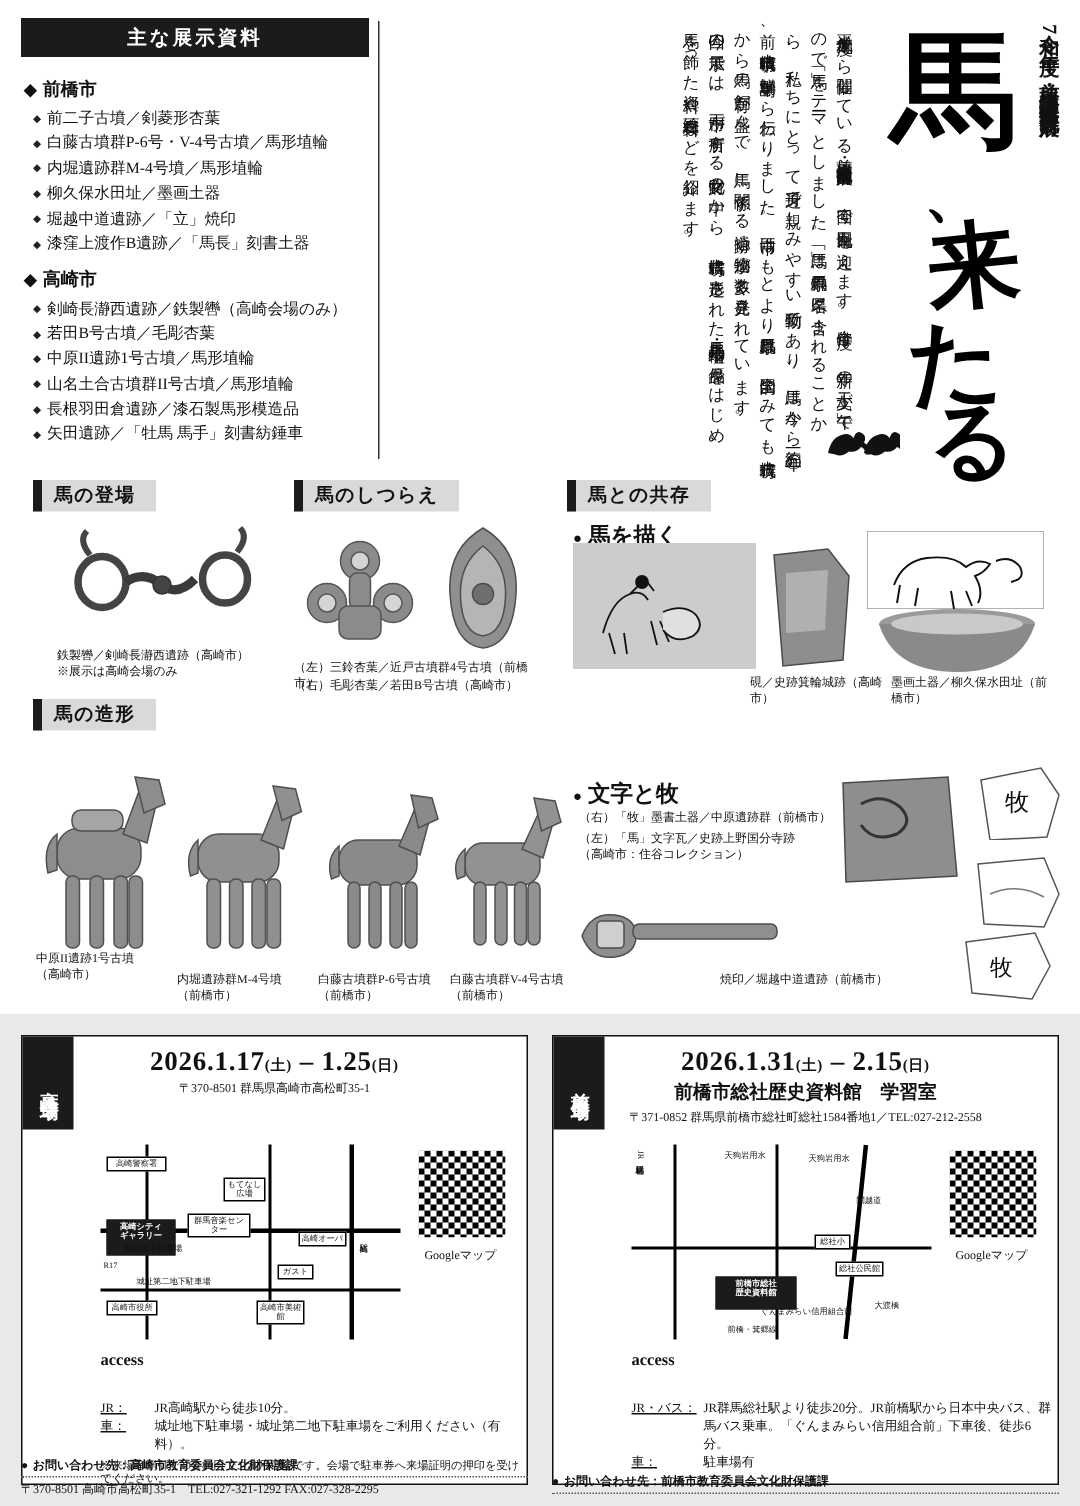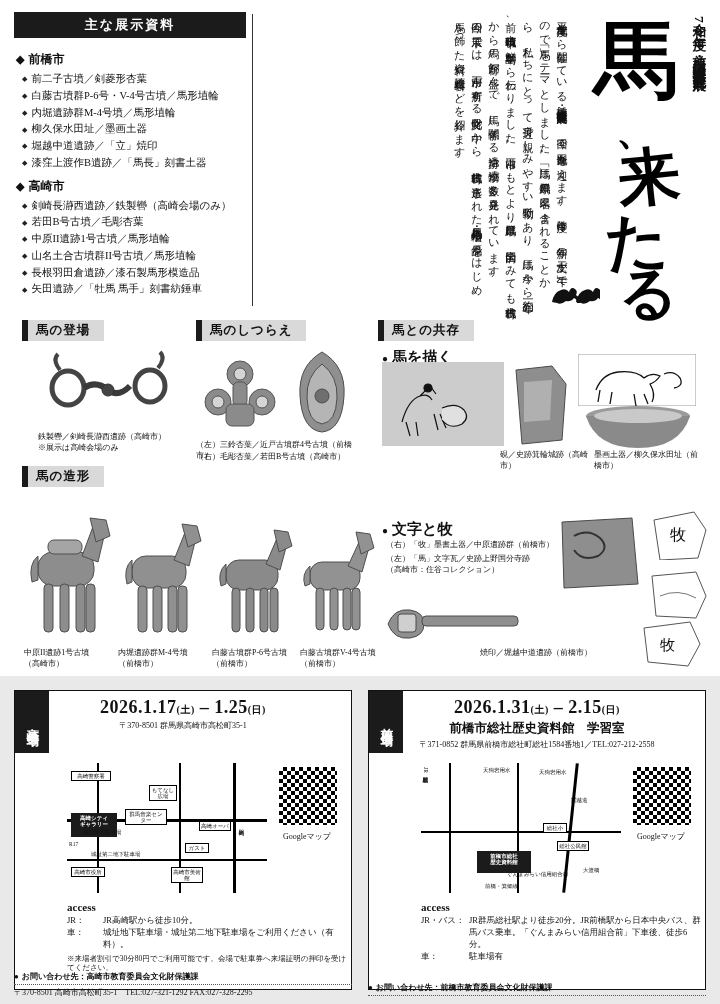--- a/index.html
+++ b/index.html
@@ -99,23 +99,23 @@
   }
   .venue-dates { text-align:center; font-size:18px; font-weight:bold; padding:6px 0 0 0; letter-spacing:0.5px; }
   .venue-dates .sup { font-size:10px; }
   .venue-place { text-align:center; font-size:12.5px; font-weight:bold; margin-top:2px; }
   .venue-addr { text-align:center; font-size:8px; margin-top:2px; }
   .map { position:absolute; left:52px; top:72px; width:200px; height:130px; background:#fff; border:0; }
   .qr { position:absolute; right:12px; top:74px; width:62px; height:62px; background:
       repeating-conic-gradient(#000 0% 25%, #fff 0% 50%) 0 0/8px 8px; border:2px solid #fff; }
   .qr-label { position:absolute; right:8px; top:140px; font-size:8px; width:72px; text-align:center; }
   .access { position:absolute; left:52px; top:210px; width:280px; }
-  .access h4 { margin:0 0 2px 0; font-size:11px; font-weight:bold; }
+  .access h4 { margin:0 0 20px 0; font-size:11px; font-weight:bold; }
   .access .row { font-size:8.5px; line-height:1.4; display:flex; }
-  .access .row .k { width:36px; flex:0 0 36px; }
+  .access .row .k { width:36px; flex:0 0 36px;text-decoration:underline; }
   .access .row .v { flex:1; }
   .note { font-size:7.5px; margin-top:3px; line-height:1.3; }
 
   .contact { position:absolute; bottom:6px; left:14px; width:338px; font-size:8px; line-height:1.4; }
   .contact.right { left:368px; }
   .contact .c1 { font-weight:bold; }
   .contact .c1:before { content:"\25CF"; margin-right:3px; }
   .hr-dot { border-top:1px dotted #555; margin:2px 0; }
 
   
@@ -369,21 +369,21 @@
           <path d="M56 14 l14 2 l4 14 l-13 6 z"></path>
           <rect x="16" y="70" width="8" height="42" rx="4"></rect>
           <rect x="30" y="70" width="8" height="42" rx="4"></rect>
           <rect x="43" y="70" width="8" height="42" rx="4"></rect>
           <rect x="52" y="70" width="8" height="42" rx="4"></rect>
           <path d="M10 48 q-9 8 -5 20 l5 -2 z"></path>
         </g>
       </svg>
     </div>
 
-    <div class="cap" style="position:absolute; left:24px; top:330px; width:88px; white-space:pre-line;">中原II遺跡1号古墳
+    <div class="cap" style="position:absolute; left:24px; top:316px; width:88px; white-space:pre-line;">中原II遺跡1号古墳
 （高崎市）</div>
     <div class="cap" style="position:absolute; left:118px; top:330px; width:88px; white-space:pre-line;">内堀遺跡群M-4号墳
 （前橋市）</div>
     <div class="cap" style="position:absolute; left:212px; top:330px; width:92px; white-space:pre-line;">白藤古墳群P-6号古墳
 （前橋市）</div>
     <div class="cap" style="position:absolute; left:300px; top:330px; width:92px; white-space:pre-line;">白藤古墳群V-4号古墳
 （前橋市）</div>
   </div>
 
   <div class="venues">

